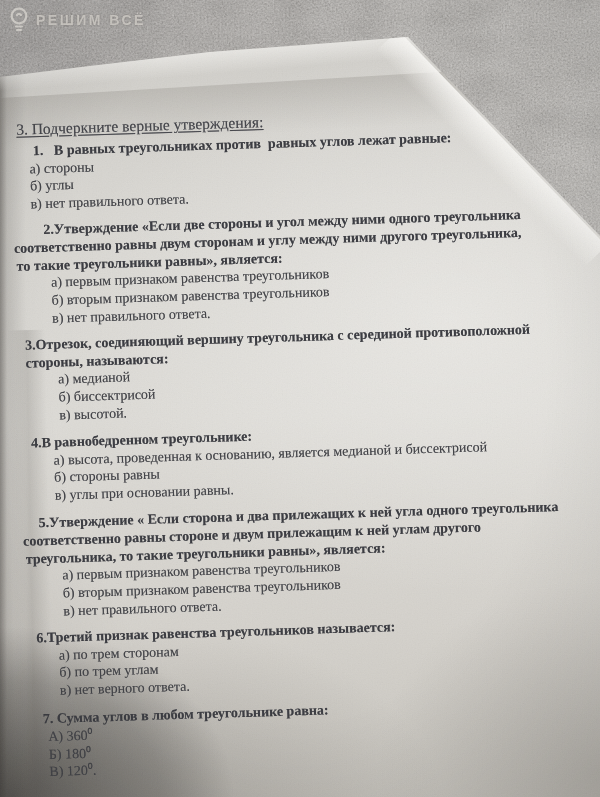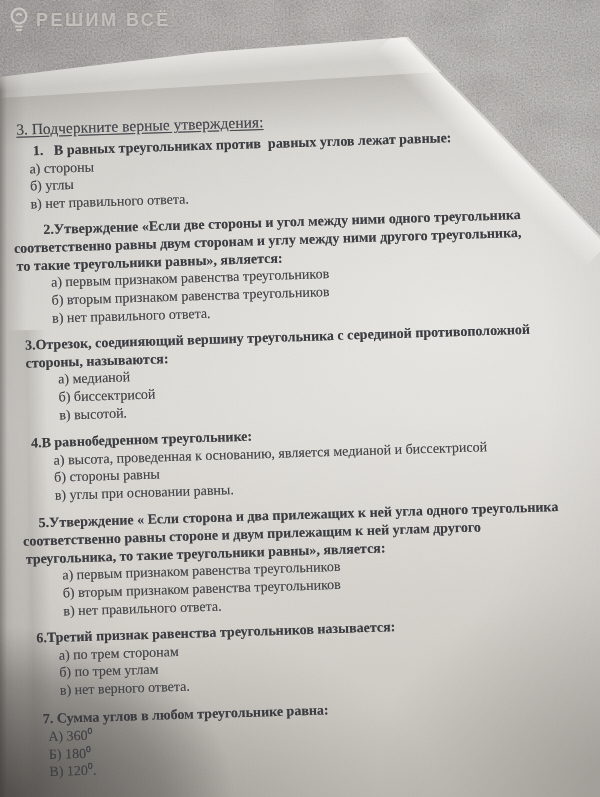--- a/index.html
+++ b/index.html
@@ -34,21 +34,21 @@
   .q1{margin-bottom:8px;} .q2{margin-bottom:8px;} .q3{margin-bottom:9px;} .q4{margin-bottom:9px;}
   .q5{margin-bottom:8px;} .q6{margin-bottom:10px;} .q7{margin-bottom:0;}
   .pl0{padding-left:0;}  .pl2{padding-left:2px;}  .pl6{padding-left:6px;}  .pl8{padding-left:8px;}
   .pl10{padding-left:10px;}.pl11{padding-left:11px;}.pl14{padding-left:14px;}.pl16{padding-left:16px;}
   .pl18{padding-left:18px;}.pl19{padding-left:19px;}.pl22{padding-left:22px;}.pl30{padding-left:30px;}
   .pl32{padding-left:32px;}.pl33{padding-left:33px;}.pl36{padding-left:36px;}.pl38{padding-left:38px;}
   .pl40{padding-left:40px;}
   
   .watermark{position:absolute;left:8px;top:6px;display:flex;align-items:center;gap:4px;z-index:60;
     color:rgba(229,226,220,0.62);font-family:"Liberation Sans", sans-serif;font-weight:bold;
-    font-size:18px;letter-spacing:2.5px;text-shadow:0 0 2px rgba(80,75,70,0.35);}
+    font-size:14px;letter-spacing:2.5px;text-shadow:0 0 2px rgba(80,75,70,0.35);}
   .bulb{flex:0 0 auto;}
   
   .vignette{position:absolute;inset:0;z-index:55;pointer-events:none;
     background:radial-gradient(ellipse at 50% 45%, rgba(0,0,0,0) 58%, rgba(0,0,0,0.10) 100%);}
   .grain{position:absolute;left:0;top:0;z-index:56;pointer-events:none;}
 </style>
 </head>
 <body>
 
 <div class="stage">

